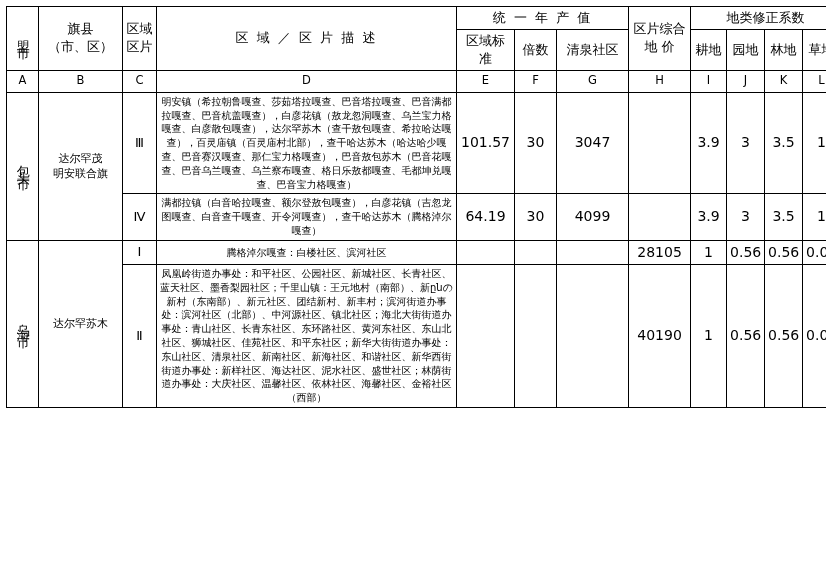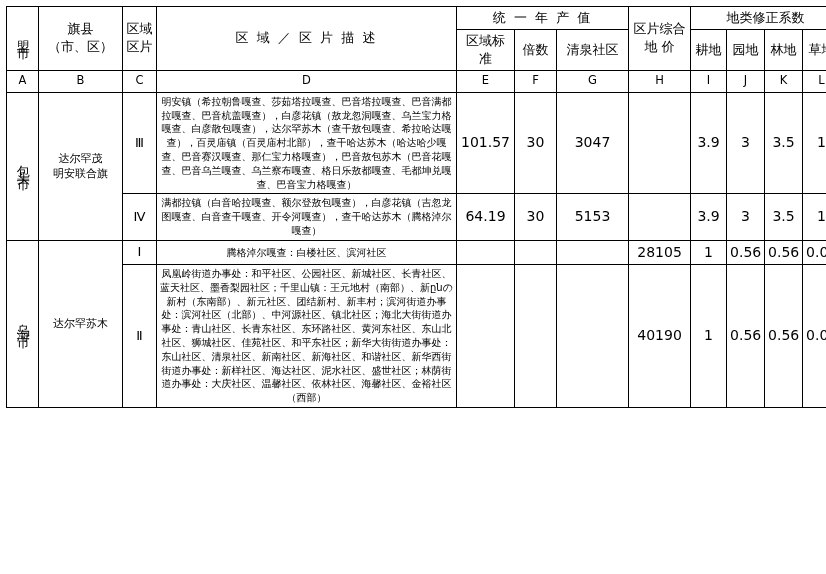--- a/index.html
+++ b/index.html
@@ -143,21 +143,21 @@
         <td class="num">3.9</td>
         <td class="num">3</td>
         <td class="num">3.5</td>
         <td class="num">1</td>
       </tr>
       <tr>
         <td class="roman">Ⅳ</td>
         <td class="desc">满都拉镇（白音哈拉嘎查、额尔登敖包嘎查），白彦花镇（吉忽龙图嘎查、白音查干嘎查、开令河嘎查），查干哈达苏木（腾格淖尔嘎查）</td>
         <td class="num">64.19</td>
         <td class="num">30</td>
-        <td class="num">5153</td>
+        <td class="num">4099</td>
         <td class="num"></td>
         <td class="num">3.9</td>
         <td class="num">3</td>
         <td class="num">3.5</td>
         <td class="num">1</td>
       </tr>
       <tr>
         <td rowspan="2" class="vcell"><span class="vtext">乌海市</span></td>
         <td rowspan="2" class="cnty">达尔罕苏木</td>
         <td class="roman">Ⅰ</td>

